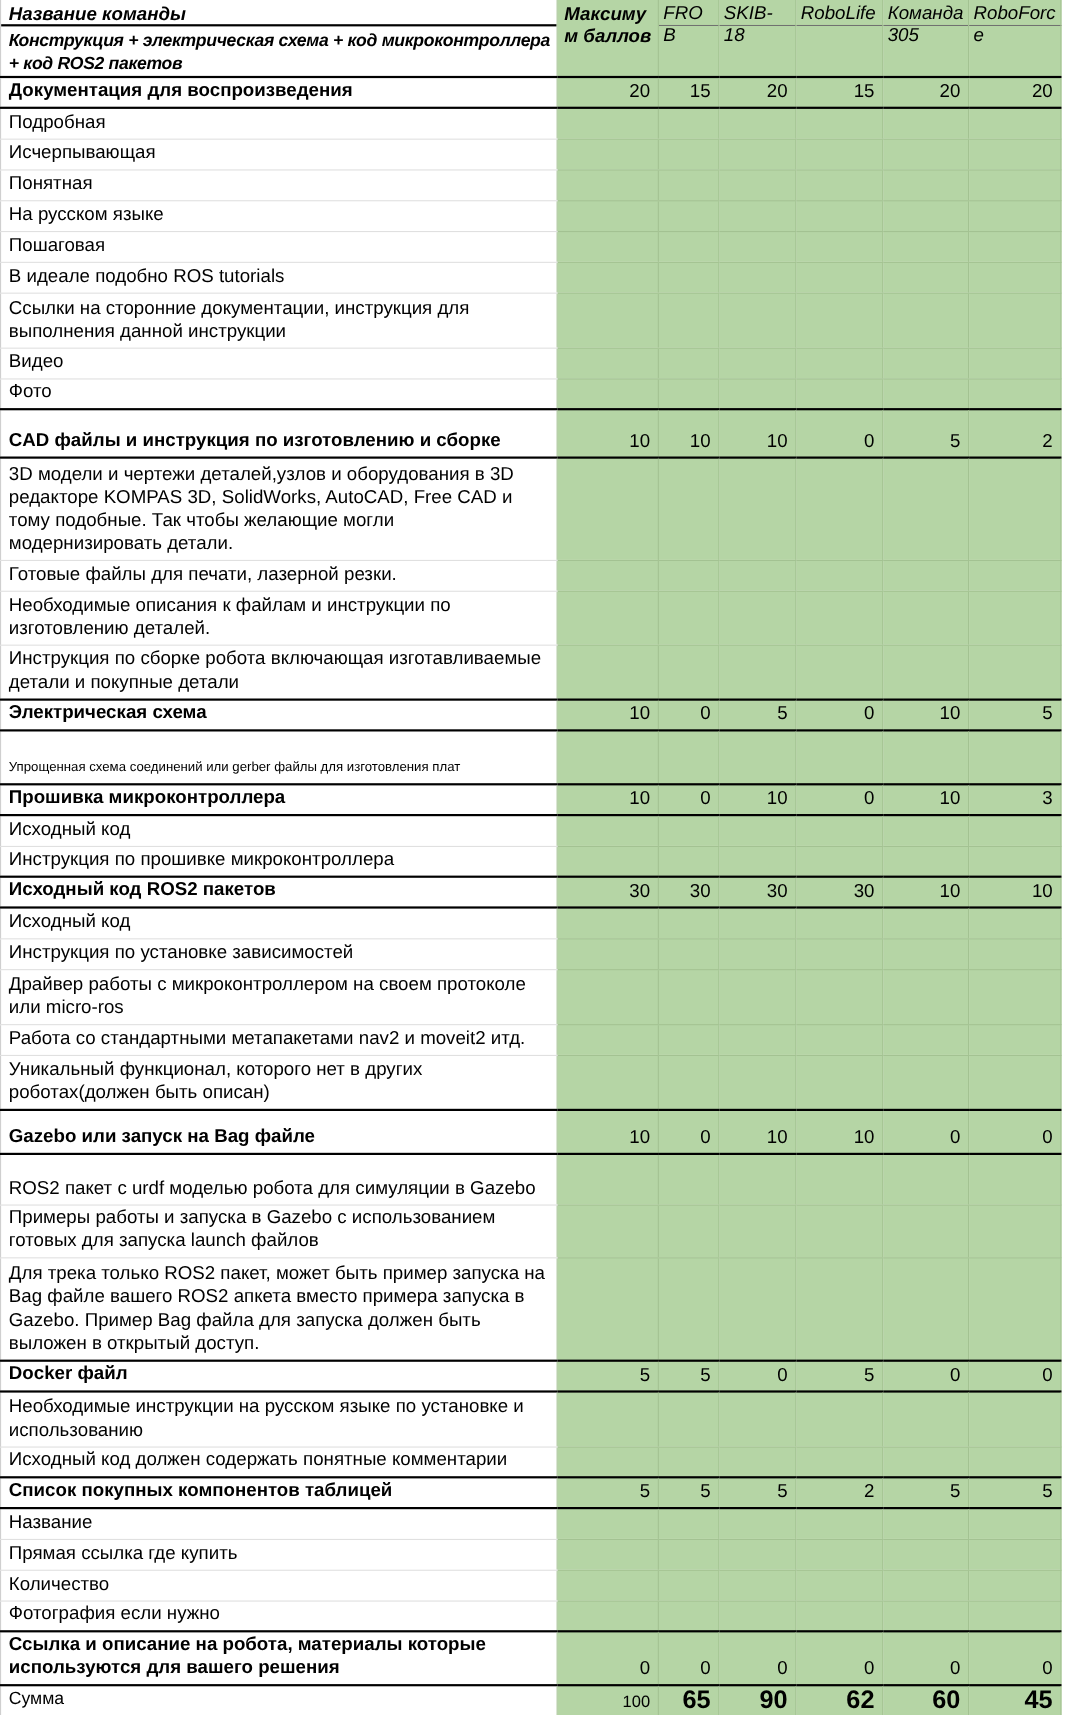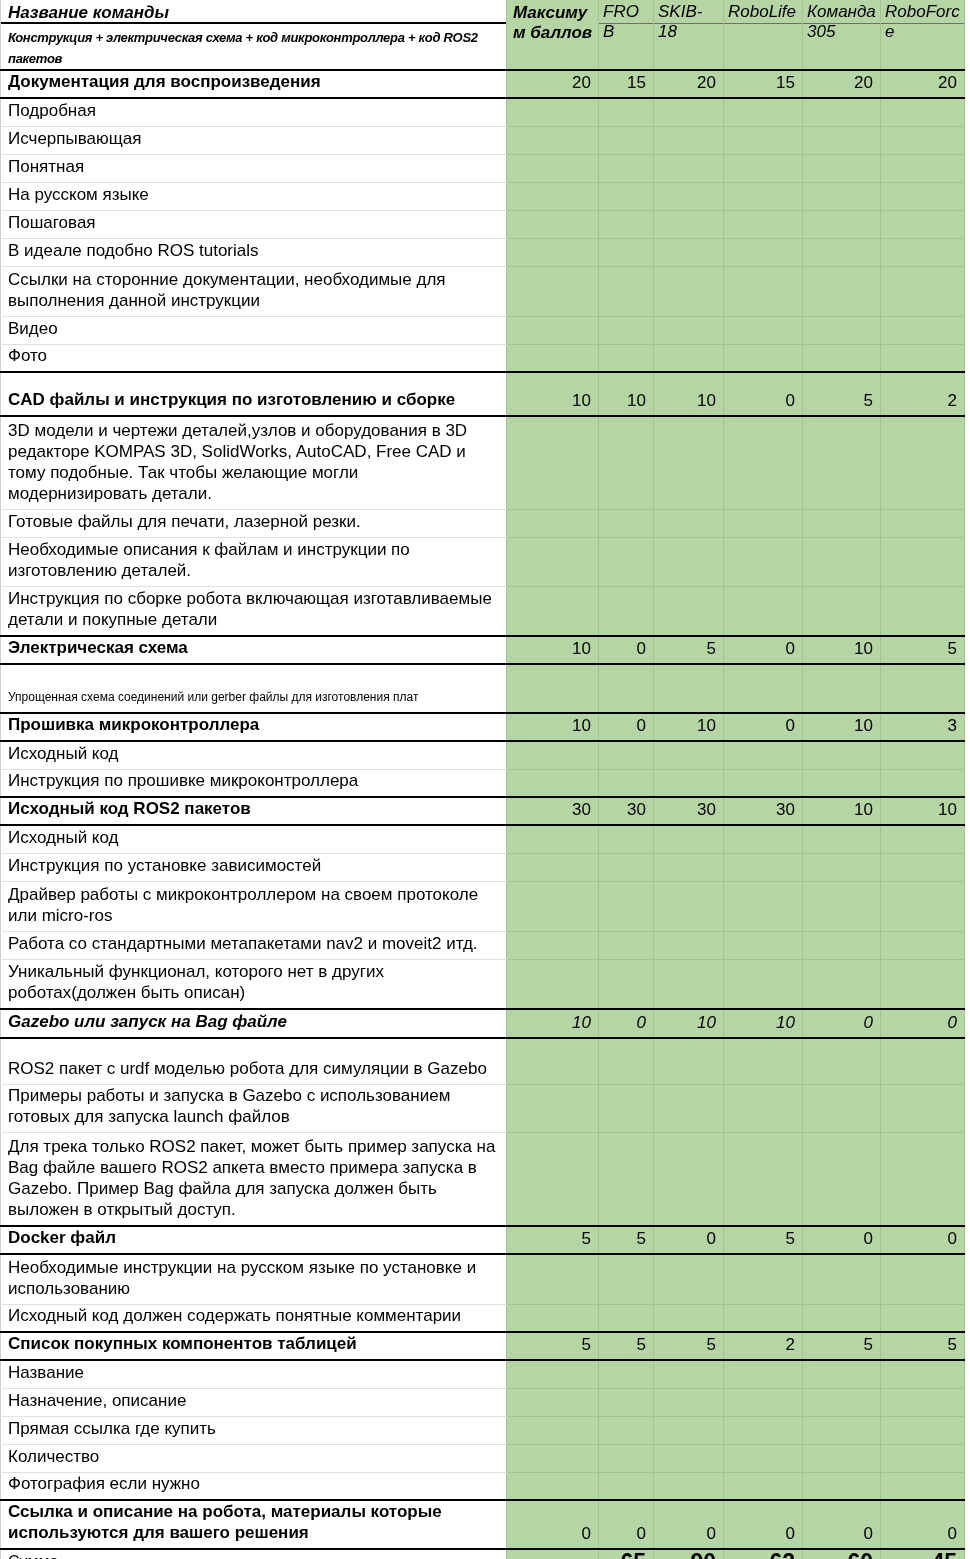--- a/index.html
+++ b/index.html
@@ -5,21 +5,21 @@
   html,body{margin:0;padding:0;background:#ffffff;}
   body{width:970px;font-family:"Liberation Sans",sans-serif;color:#000;}
   .sheet{width:964px;}
   table{border-collapse:collapse;table-layout:fixed;width:964px;}
   td{margin:0;word-wrap:break-word;}
 
   
   thead tr{height:70px;font-style:italic;}
   td.hlabel{background:#fff;padding:0;vertical-align:top;border-bottom:2px solid #000;border-left:1px solid #cfcfcf;}
   .htitle{font-weight:bold;font-size:17px;height:19px;padding:3px 0 0 7px;border-bottom:2px solid #000;}
-  .hsub{font-weight:bold;font-size:13px;letter-spacing:-0.3px;line-height:21px;padding:3px 4px 0 7px;}
+  .hsub{font-weight:bold;font-size:16px;letter-spacing:-0.3px;line-height:21px;padding:3px 4px 0 7px;}
   td.hmax{background:var(--green);font-weight:bold;font-size:17px;line-height:20px;
           padding:3px 4px 0 6px;vertical-align:top;border-bottom:2px solid #000;border-left:1px solid var(--grid);}
   td.hteam{font-size:17px;line-height:20px;padding:2px 4px 0 4px;vertical-align:top;
            border-bottom:2px solid #000;border-left:1px solid var(--grid);
            background-color:var(--green);
            background-image:linear-gradient(to bottom, rgba(0,0,0,0) 23px, var(--hrule) 23px, var(--hrule) 24px, rgba(0,0,0,0) 24px);}
   td:last-child{border-right:1px solid var(--grid);}
 
   
   td.label{font-size:17px;line-height:21px;padding:0 4px 5px 7px;vertical-align:bottom;
@@ -120,21 +120,21 @@
         <tr class="item" style="height: 28px;">
           <td class="label">В идеале подобно ROS tutorials</td>
           <td class="val"></td>
           <td class="val"></td>
           <td class="val"></td>
           <td class="val"></td>
           <td class="val"></td>
           <td class="val"></td>
         </tr>
         <tr class="item" style="height: 50px;">
-          <td class="label">Ссылки на сторонние документации, необходимые для выполнения данной инструкции</td>
+          <td class="label">Ссылки на сторонние документации, инструкция для выполнения данной инструкции</td>
           <td class="val"></td>
           <td class="val"></td>
           <td class="val"></td>
           <td class="val"></td>
           <td class="val"></td>
           <td class="val"></td>
         </tr>
         <tr class="item" style="height: 28px;">
           <td class="label">Видео</td>
           <td class="val"></td>
@@ -290,21 +290,21 @@
         </tr>
         <tr class="item" style="height: 50px; margin-top: 16px;">
           <td class="label">Уникальный функционал, которого нет в других роботах(должен быть описан)</td>
           <td class="val"></td>
           <td class="val"></td>
           <td class="val"></td>
           <td class="val"></td>
           <td class="val"></td>
           <td class="val"></td>
         </tr>
-        <tr class="section" style="height: 29px; font-style: italic;">
+        <tr class="section" style="height: 40px;">
           <td class="label">Gazebo или запуск на Bag файле</td>
           <td class="val">10</td>
           <td class="val">0</td>
           <td class="val">10</td>
           <td class="val">10</td>
           <td class="val">0</td>
           <td class="val">0</td>
         </tr>
         <tr class="item" style="height: 46px;">
           <td class="label">ROS2 пакет с urdf моделью робота для симуляции в Gazebo</td>
@@ -364,29 +364,20 @@
           <td class="label">Список покупных компонентов таблицей</td>
           <td class="val">5</td>
           <td class="val">5</td>
           <td class="val">5</td>
           <td class="val">2</td>
           <td class="val">5</td>
           <td class="val">5</td>
         </tr>
         <tr class="item" style="height: 28px;">
           <td class="label">Название</td>
-          <td class="val"></td>
-          <td class="val"></td>
-          <td class="val"></td>
-          <td class="val"></td>
-          <td class="val"></td>
-          <td class="val"></td>
-        </tr>
-        <tr class="item" style="height: 28px;">
-          <td class="label">Назначение, описание</td>
           <td class="val"></td>
           <td class="val"></td>
           <td class="val"></td>
           <td class="val"></td>
           <td class="val"></td>
           <td class="val"></td>
         </tr>
         <tr class="item" style="height: 28px;">
           <td class="label">Прямая ссылка где купить</td>
           <td class="val"></td>

